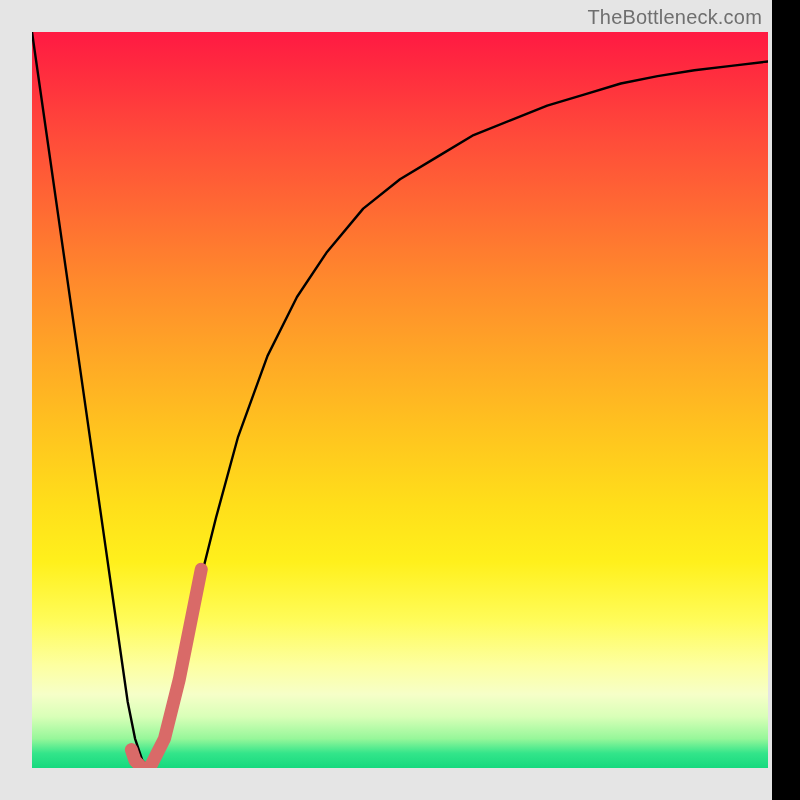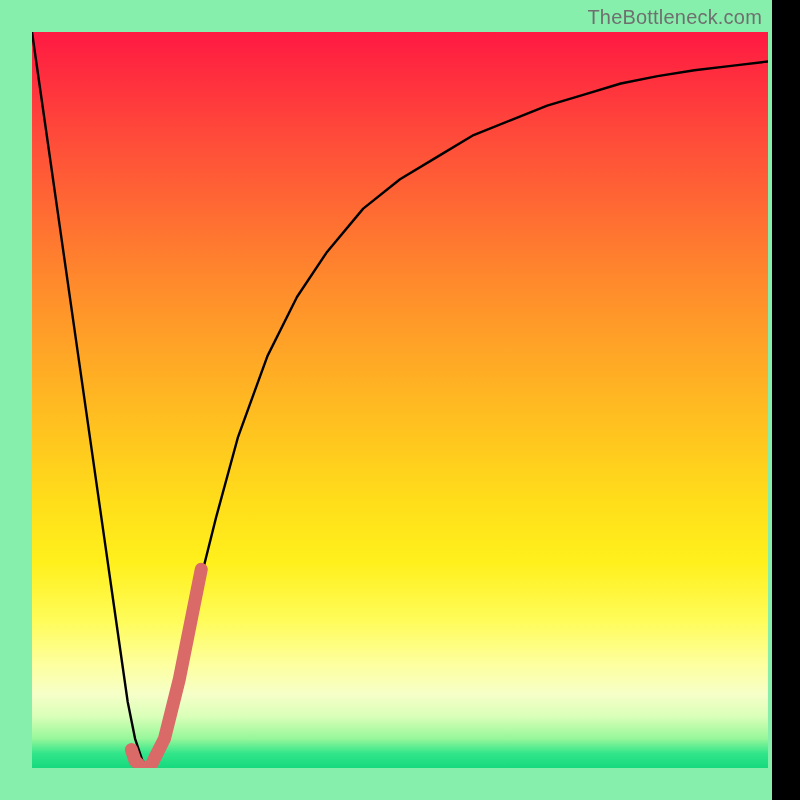--- a/index.html
+++ b/index.html
@@ -8,21 +8,21 @@
     width: 800px;
     height: 800px;
     overflow: hidden;
     background: #000;
     font-family: Arial, Helvetica, sans-serif;
   }
   .frame {
     position: relative;
     width: 772px;
     height: 800px;
-    background: #86efac;
+    background: #e5e5e5;
   }
   .plot-area {
     position: absolute;
     left: 32px;
     top: 32px;
     width: 736px;
     height: 736px;
     overflow: hidden;
   }
   .gradient-bg {

